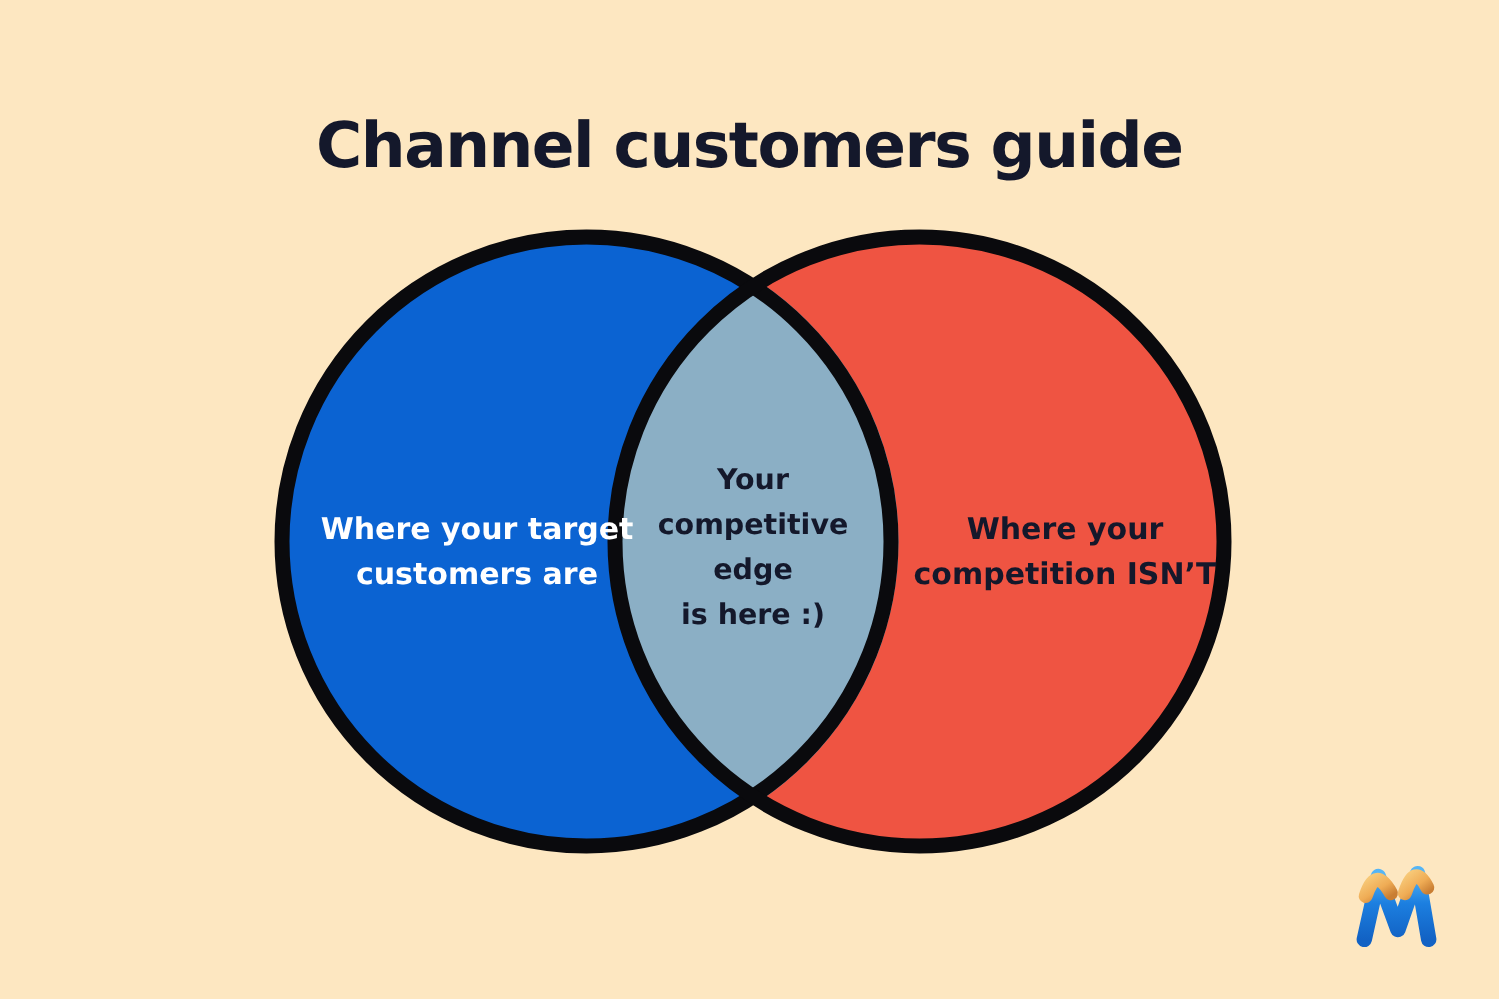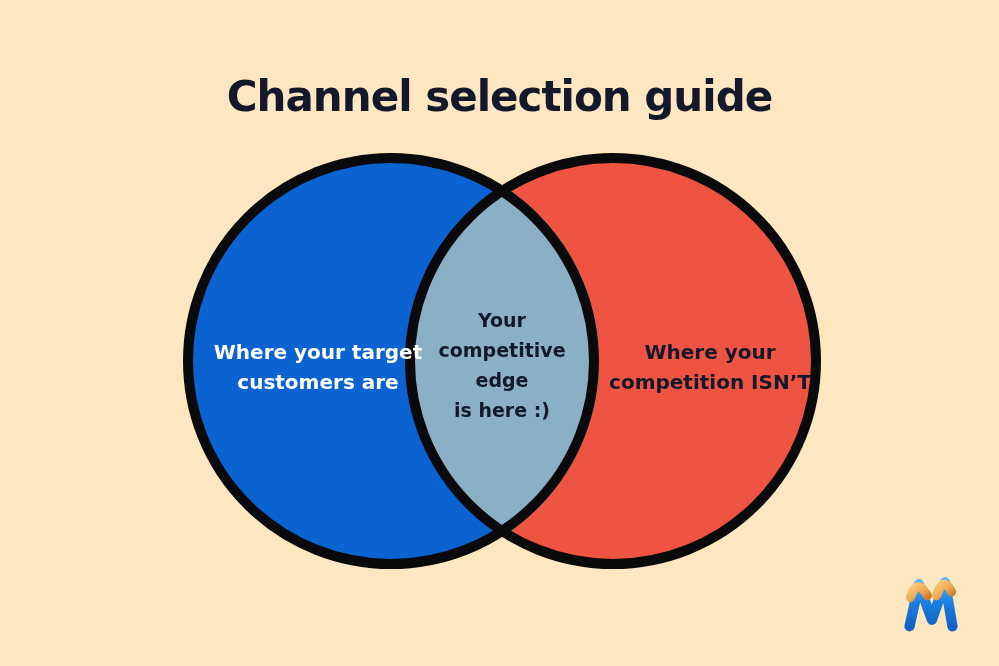--- a/index.html
+++ b/index.html
@@ -79,21 +79,21 @@
         <circle cx="391" cy="361" r="208"></circle>
       </clipPath>
     </defs>
     <circle cx="391" cy="361" r="203" fill="#0B63D2"></circle>
     <circle cx="613" cy="361" r="203" fill="#EF5442"></circle>
     <circle cx="613" cy="361" r="203" fill="#8BAFC5" clip-path="url(#clipLeft)"></circle>
     <circle cx="391" cy="361" r="203" fill="none" stroke="#0A0A0D" stroke-width="10"></circle>
     <circle cx="613" cy="361" r="203" fill="none" stroke="#0A0A0D" stroke-width="10"></circle>
   </svg>
 
-  <div class="title">Channel selection guide</div>
+  <div class="title">Channel customers guide</div>
 
   <div class="circle-label label-left">Where your target
 customers are</div>
 
   <div class="circle-label label-right">Where your
 competition ISN’T</div>
 
   <div class="circle-label label-center">Your
 competitive
 edge

